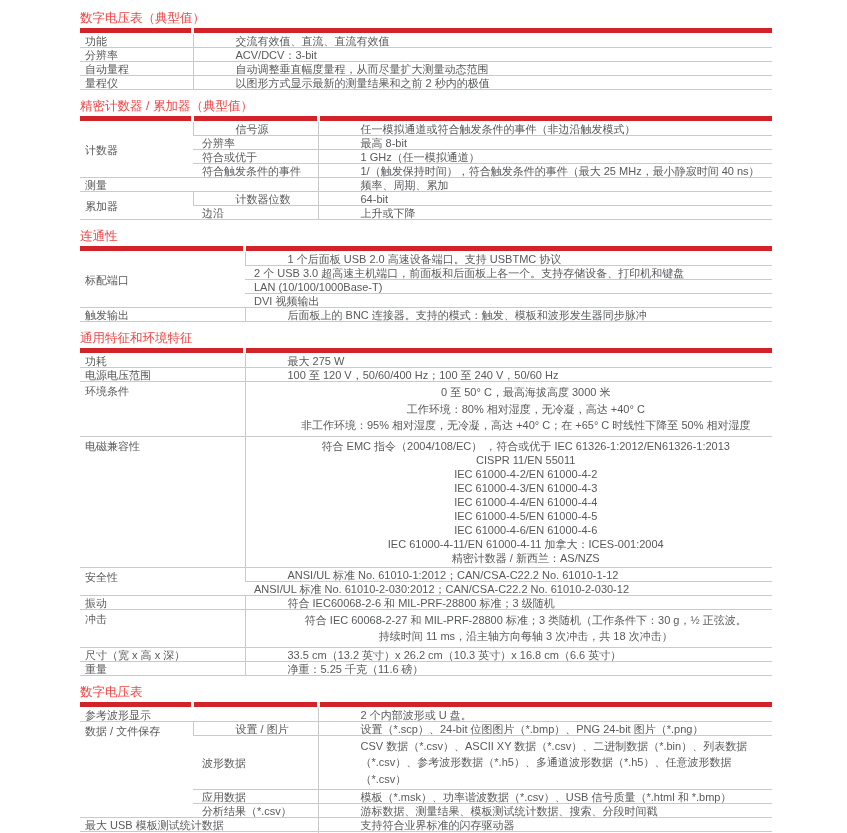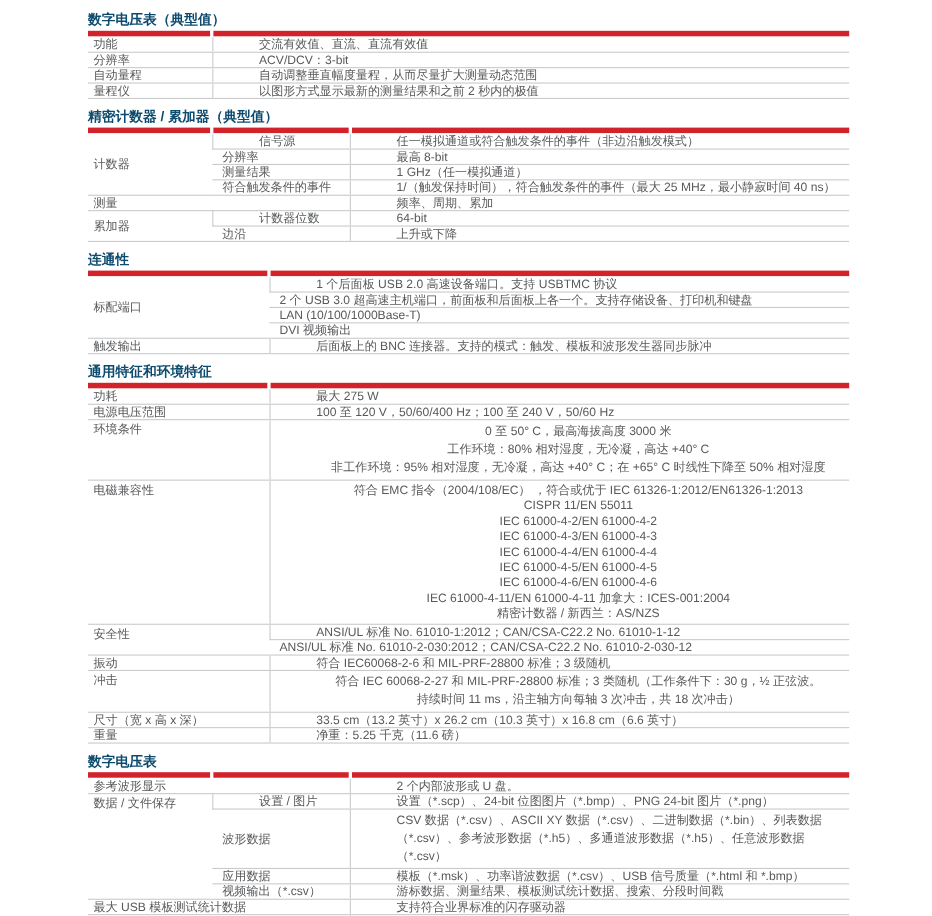--- a/index.html
+++ b/index.html
@@ -3,21 +3,21 @@
 <meta charset="utf-8">
 <style>
   html,body{margin:0;padding:0;background:#fff;}
   body{
     width:847px;height:833px;overflow:hidden;box-sizing:border-box;
     font-family:"Liberation Sans","DejaVu Sans",sans-serif;
     color:#58595b;
   }
   .doc{box-sizing:border-box;width:847px;padding:6px 75px 0 80px;}
   .sec-title{
-    font-size:12.5px;line-height:14px;font-weight:bold;color:#0c4a6e;
+    font-size:12.5px;line-height:14px;font-weight:normal;color:#ef4444;
     margin:0 0 3px;padding-top:9px;
   }
   section:first-of-type .sec-title{padding-top:5px;}
   .redbar{display:flex;height:5px;margin-bottom:1px;}
   .redbar .seg{background:#d2232a;height:5px;}
   .redbar .seg + .seg{margin-left:3px;}
   .redbar.cols-a .seg.c1{width:111px;}
   .redbar.cols-b .seg.c1{width:111px;}
   .redbar.cols-b .seg.c2{width:123px;}
   .redbar.cols-c .seg.c1{width:163px;}
@@ -97,21 +97,21 @@
           <tr>
         <td class="lbl" rowspan="4">计数器</td>
         <td>信号源</td>
         <td>任一模拟通道或符合触发条件的事件（非边沿触发模式）</td>
       </tr>
       <tr>
         <td>分辨率</td>
         <td>最高 8-bit</td>
       </tr>
       <tr>
-        <td>测量结果</td>
+        <td>符合或优于</td>
         <td>1 GHz（任一模拟通道）</td>
       </tr>
       <tr>
         <td>符合触发条件的事件</td>
         <td>1/（触发保持时间），符合触发条件的事件（最大 25 MHz，最小静寂时间 40 ns）</td>
       </tr>
       <tr>
         <td class="lbl" colspan="2">测量</td>
         <td>频率、周期、累加</td>
       </tr>
@@ -258,21 +258,21 @@
       </tr>
       <tr>
         <td>波形数据</td>
         <td class="ml wide">CSV 数据（*.csv）、ASCII XY 数据（*.csv）、二进制数据（*.bin）、列表数据（*.csv）、参考波形数据（*.h5）、多通道波形数据（*.h5）、任意波形数据（*.csv）</td>
       </tr>
       <tr>
         <td>应用数据</td>
         <td>模板（*.msk）、功率谐波数据（*.csv）、USB 信号质量（*.html 和 *.bmp）</td>
       </tr>
       <tr>
-        <td>视频输出（*.csv）</td>
+        <td>分析结果（*.csv）</td>
         <td>游标数据、测量结果、模板测试统计数据、搜索、分段时间戳</td>
       </tr>
       <tr>
         <td class="lbl" colspan="2">最大 USB 模板测试统计数据</td>
         <td>支持符合业界标准的闪存驱动器</td>
       </tr>
       <tr>
         <td class="lbl" colspan="2">内部数据存储</td>
         <td class="ml">
           <div>高达 10 GB 的空闲容量，用于存储示波器文件数据。</div>

